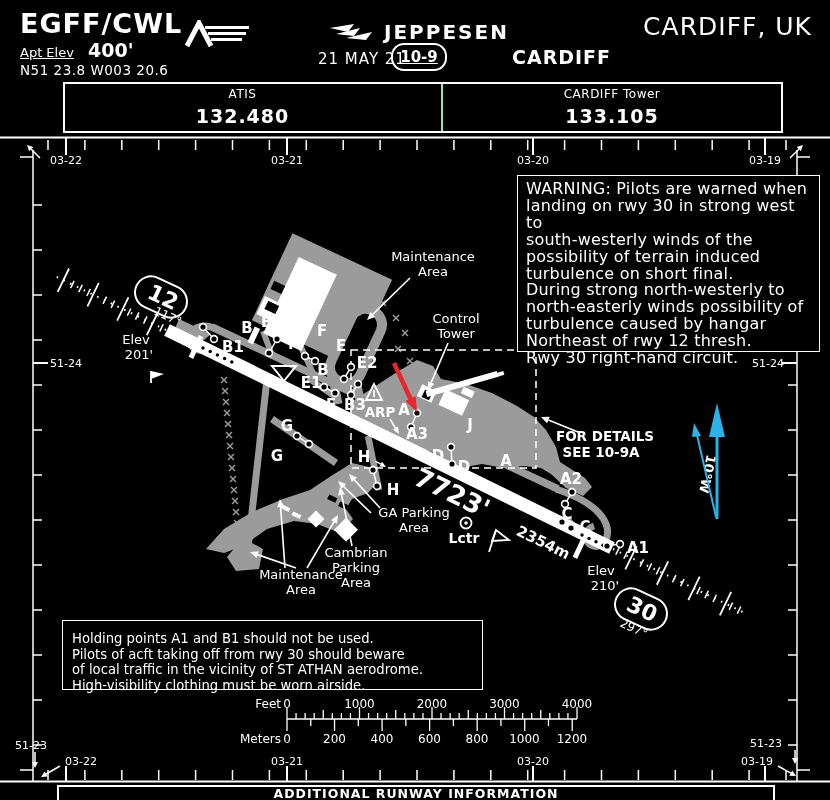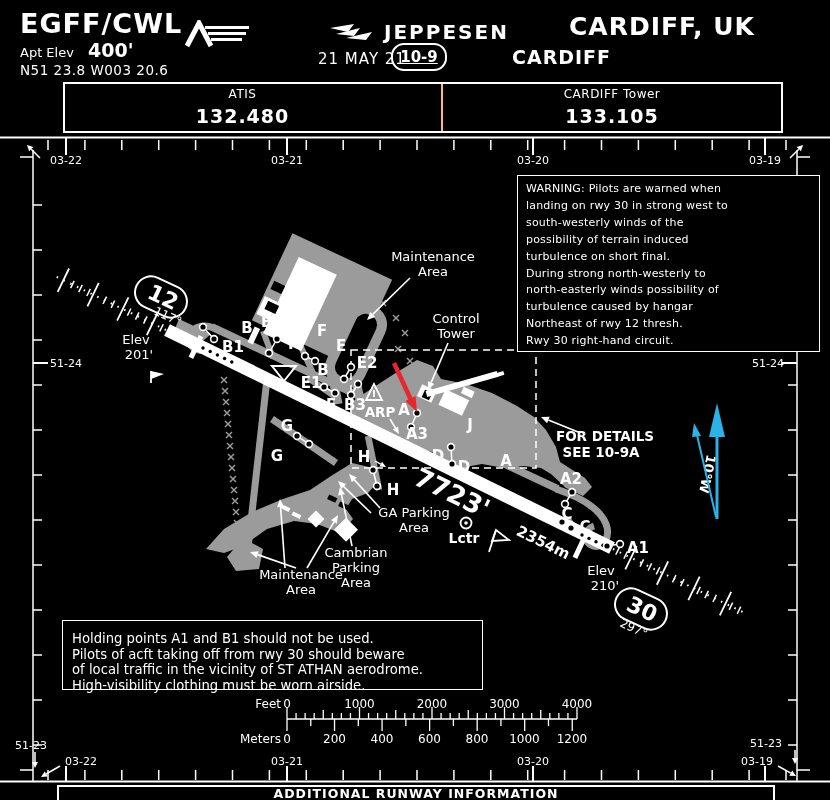--- a/index.html
+++ b/index.html
@@ -8,32 +8,32 @@
   #stage{position:relative;width:830px;height:612px;background:#000;}
   
   .apt-code{font-size:27px;font-weight:bold;letter-spacing:1px;}
   .apt-elev-lbl{font-size:13px;}
   .apt-elev-val{font-size:19px;font-weight:bold;}
   .apt-coords{font-size:13.5px;letter-spacing:0.5px;}
   .brand-text{font-size:20px;font-weight:bold;letter-spacing:2px;}
   .chart-date{font-size:15px;letter-spacing:1px;}
   .chart-index{border:2.5px solid #fff;border-radius:13px;font-size:15px;font-weight:bold;
     width:52px;height:24px;line-height:24px;text-align:center;}
-  .city{font-size:25px;font-weight:bold;text-align:center;letter-spacing:1px;}
+  .city{font-size:25px;font-weight:normal;text-align:right;letter-spacing:1px;}
   .apt-name{font-size:19px;font-weight:bold;text-align:left;letter-spacing:1px;}
   
   #comm{left:63px;top:82px;width:716px;height:47px;border:2px solid #fff;display:flex;gap:21px;}
   .comm-cell{height:100%;text-align:center;}
   .comm-cell.left{width:355px;}
-  .comm-cell.right{flex:1;border-left:2px solid #fdba74;}
+  .comm-cell.right{flex:1;border-left:2px solid #86efac;}
   .comm-label{font-size:12px;margin-top:3px;letter-spacing:0.5px;}
   .comm-freq{font-size:19px;font-weight:bold;margin-top:4px;letter-spacing:1px;}
   
   #warnbox{left:517px;top:175px;width:303px;height:177px;border:1.5px solid #fff;background:#000;
-    padding:5px 8px;box-sizing:border-box;font-size:11px;line-height:16.9px;letter-spacing:0.2px;}
+    padding:5px 8px;box-sizing:border-box;font-size:16px;line-height:16.9px;letter-spacing:0.2px;}
   #notebox{left:62px;top:620px;width:421px;height:70px;border:1.5px solid #fff;background:#000;
     padding:10px 9px;box-sizing:border-box;font-size:13.2px;line-height:15.6px;}
   
   #banner{left:57px;top:785px;width:714px;height:15px;border:2px solid #fff;background:#000;
     text-align:center;font-size:12.5px;font-weight:bold;letter-spacing:1px;line-height:14px;overflow:hidden;}
   
   svg text{fill:#fff;font-family:"DejaVu Sans","Liberation Sans",sans-serif;}
   .hold{font-size:15px;font-weight:bold;text-anchor:middle;}
   .area{font-size:13px;text-anchor:middle;}
   .areab{font-size:13.5px;font-weight:bold;text-anchor:middle;}
@@ -41,21 +41,21 @@
   .gridmid{font-size:11px;text-anchor:middle;}
   .elev{font-size:13px;text-anchor:middle;}
   .scl{font-size:12px;text-anchor:middle;}
   .sclname{font-size:12px;text-anchor:end;}
 </style>
 </head>
 <body>
 <div id="stage">
 
 <div class="abs apt-code" style="left:20px;top:8px;">EGFF/CWL</div>
-<div class="abs apt-elev-lbl" style="left:20px;top:45px;">Apt Elev</div>
+<div class="abs apt-elev-lbl" style="left:20px;top:45px;text-decoration:underline;">Apt Elev</div>
 <div class="abs apt-elev-val" style="left:88px;top:39px;">400'</div>
 <div class="abs apt-coords" style="left:20px;top:62px;">N51 23.8  W003 20.6</div>
 
 <svg class="abs" style="left:183px;top:20px;" width="72" height="28">
   <path d="M4 26 L16 3 L28 26" fill="none" stroke="#fff" stroke-width="5"></path>
   <rect x="22" y="6" width="44" height="3" fill="#fff"></rect>
   <rect x="25" y="12" width="38" height="3" fill="#fff"></rect>
   <rect x="28" y="18" width="31" height="3" fill="#fff"></rect>
 </svg>
 

